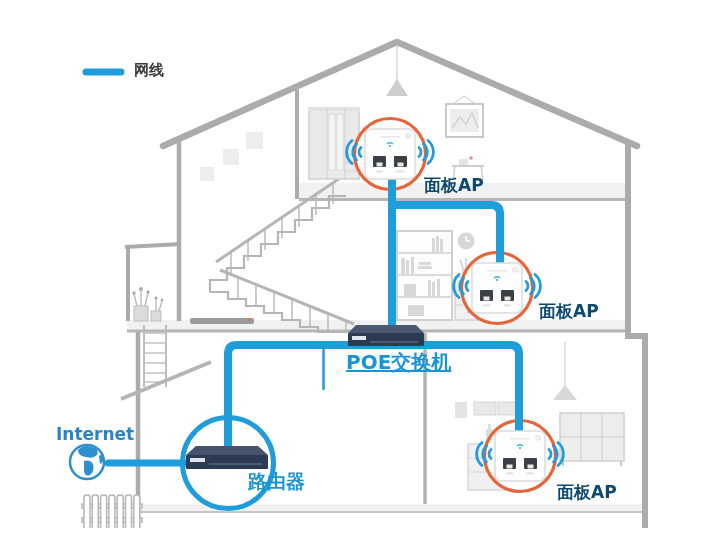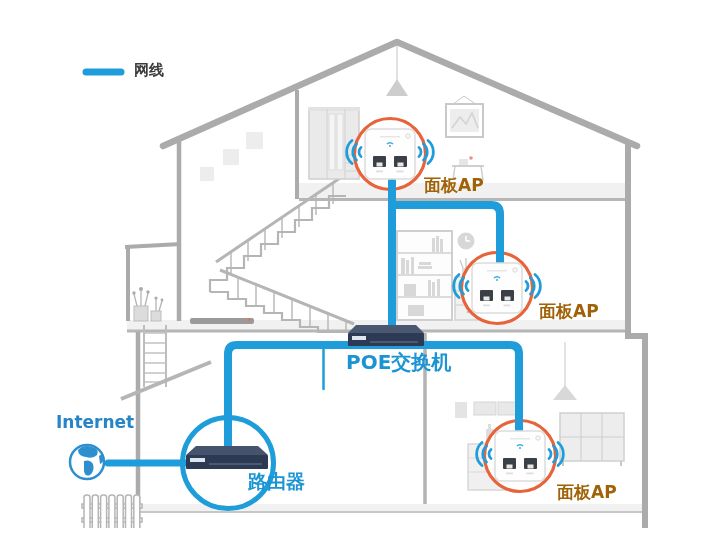--- a/index.html
+++ b/index.html
@@ -1,28 +1,28 @@
 <!DOCTYPE html>
 <html><head>
 <meta charset="utf-8">
 <style>
   html,body{margin:0;padding:0;background:#fff;}
   #stage{position:relative;width:720px;height:528px;background:#ffffff;overflow:hidden;
          font-family:"DejaVu Sans",sans-serif;}
   #stage svg{position:absolute;left:0;top:0;}
   .lbl{position:absolute;font-weight:bold;white-space:nowrap;line-height:1;}
   .lbl-legend{left:134px;top:63px;font-size:15px;color:#3c3c3c;}
-  .lbl-orange{color:#a16207;font-size:17px;}
+  .lbl-orange{color:#0c4a6e;font-size:17px;}
   .lbl-ap-top{left:424px;top:177px;}
   .lbl-ap-mid{left:539px;top:303px;}
   .lbl-ap-bot{left:557px;top:484px;}
   .lbl-blue{color:#1b94d4;}
-  .lbl-switch{left:346px;top:352px;font-size:20px;}
+  .lbl-switch{left:346px;top:352px;font-size:20px;text-decoration:underline;}
   .lbl-note{left:268px;top:394px;font-size:18px;}
-  .lbl-internet{left:56px;top:414px;font-size:17px;color:#2585c7;}
+  .lbl-internet{left:56px;top:426px;font-size:17px;color:#2585c7;}
   .lbl-router{left:201px;top:472px;font-size:19px;margin-left:47px;}
 </style>
 </head>
 <body>
 
 <div id="stage">
 
 <svg width="720" height="540" viewBox="0 0 720 540">
   <defs>
     <g id="apcircle">

